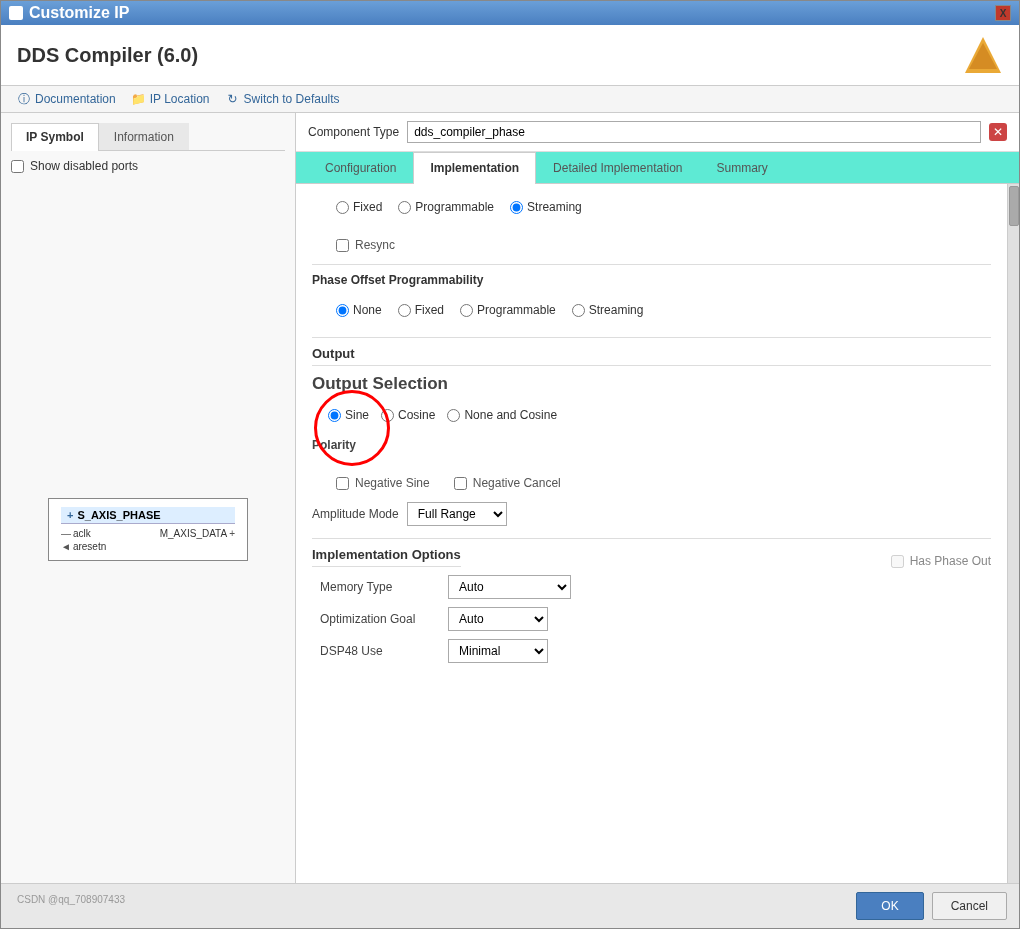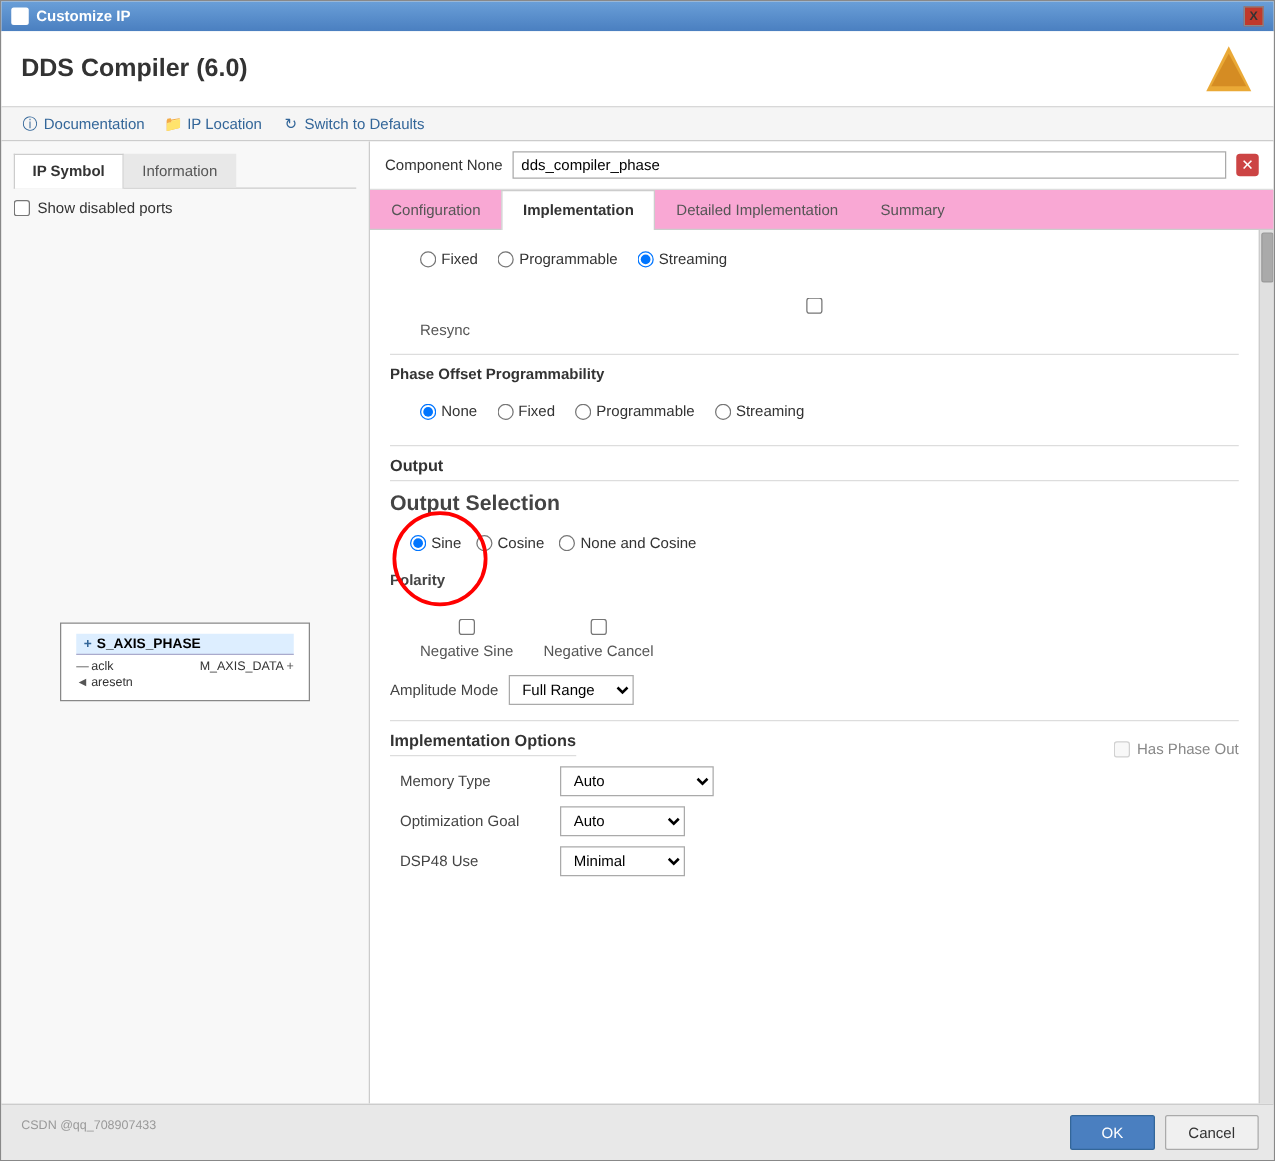--- a/index.html
+++ b/index.html
@@ -23,21 +23,21 @@
       align-items: center;
       justify-content: space-between;
       height: 24px;
       flex-shrink: 0;
     }
 
     .title-bar-left {
       display: flex;
       align-items: center;
       gap: 6px;
-      font-size: 12px;
+      font-size: 16px;
       font-weight: bold;
     }
 
     .title-bar-icon {
       width: 14px; height: 14px;
       background: #fff;
       border-radius: 2px;
       display: inline-block;
     }
 
@@ -229,23 +229,24 @@
     .clear-btn {
       width: 18px; height: 18px;
       background: #cc4444;
       border-radius: 3px;
       display: flex; align-items: center; justify-content: center;
       color: white; font-size: 12px; cursor: pointer;
     }
 
     .config-tabs {
       display: flex;
-      background: #f9a8d4;
+      background: #5eead4;
       border-bottom: 1px solid #ccc;
       flex-shrink: 0;
+      padding-left: 12px;
     }
 
     .config-tab {
       padding: 8px 16px;
       font-size: 12px;
       cursor: pointer;
       border: 1px solid transparent;
       border-bottom: none;
       color: #555;
     }
@@ -297,25 +298,25 @@
       font-size: 12px;
       color: #333;
     }
 
     .radio-item input[type=radio] {
       margin: 0;
     }
 
     .checkbox-item {
       display: flex;
+      align-items: center;
       gap: 6px;
       font-size: 12px;
       color: #555;
       padding: 4px 24px;
-      flex-direction: column;
     }
 
     .checkbox-item input[type=checkbox] {
       margin: 0;
     }
 
     .output-section {
       margin-bottom: 12px;
     }
 
@@ -545,21 +546,21 @@
               </div>
             </div>
           </div>
         </div>
       </div>
     </div>
 
     <div class="right-panel">
 
       <div class="component-name-row">
-        <span class="component-label">Component None</span>
+        <span class="component-label">Component Type</span>
         <input class="component-input" type="text" value="dds_compiler_phase" style="">
         <div class="clear-btn">✕</div>
       </div>
 
       <div class="config-tabs">
         <div class="config-tab">
           <span>Configuration</span>
         </div>
         <div class="config-tab active">
           <span>Implementation</span>

